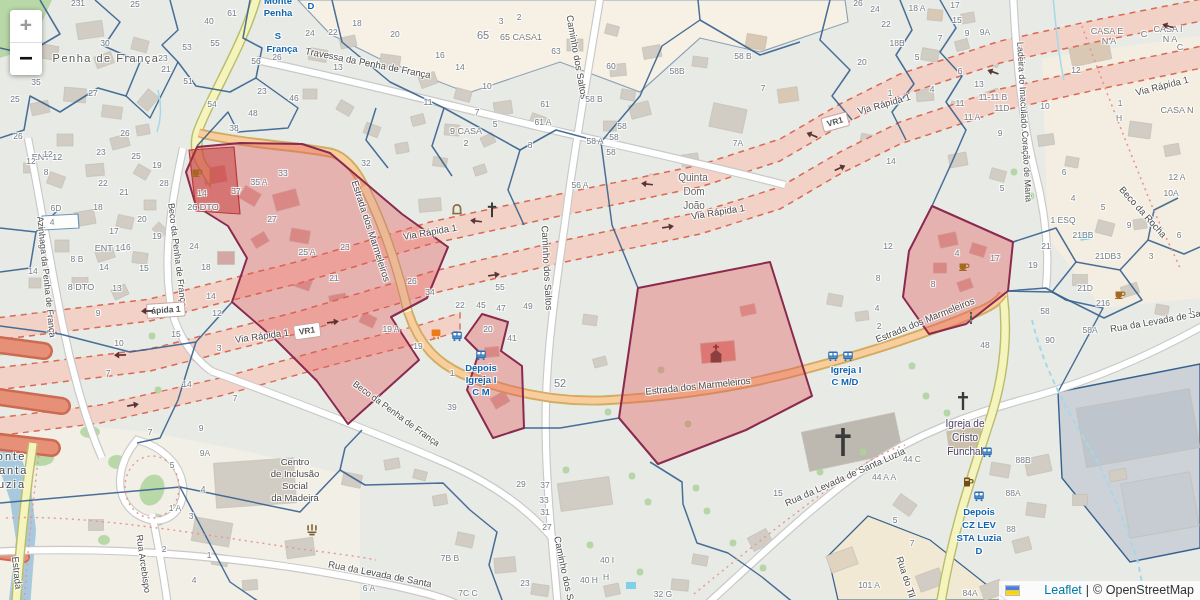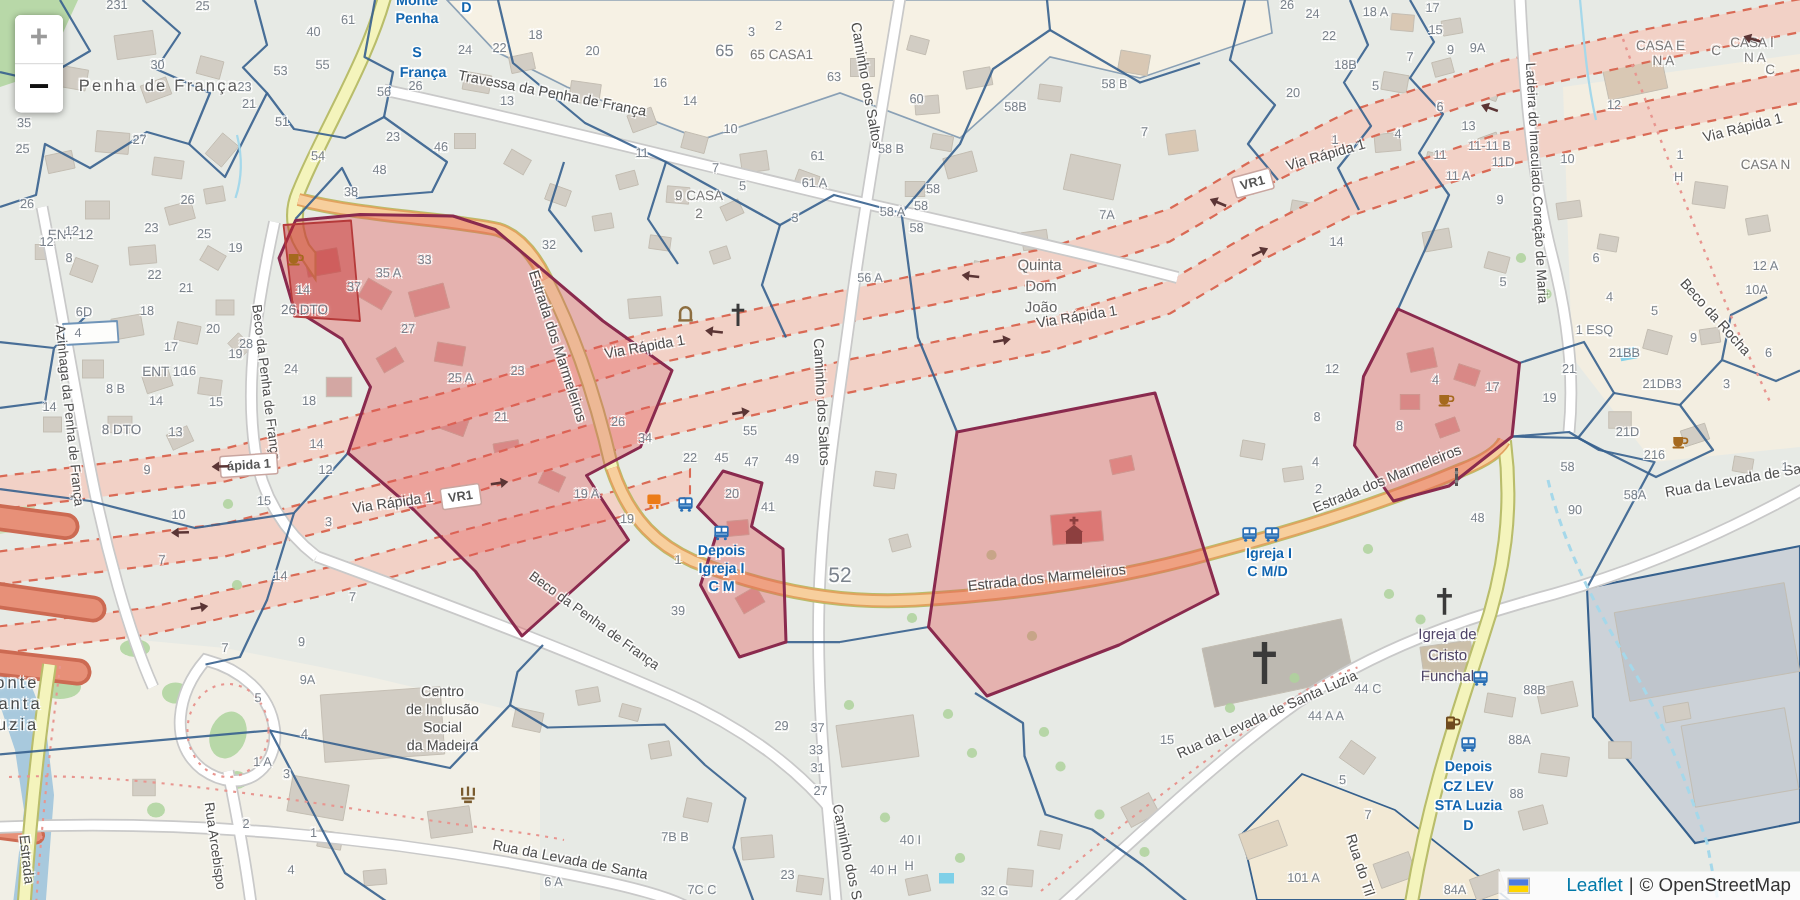--- a/index.html
+++ b/index.html
@@ -394,21 +394,21 @@
       <span class="lbl" style="left: 232px; top: 13px; color: rgb(122, 130, 140); font-size: 8.5px; transform: translate(-50%, -50%) rotate(0deg);">61</span>
       <span class="lbl" style="left: 209px; top: 21px; color: rgb(122, 130, 140); font-size: 8.5px; transform: translate(-50%, -50%) rotate(0deg);">40</span>
       <span class="lbl" style="left: 105px; top: 43px; color: rgb(122, 130, 140); font-size: 8.5px; transform: translate(-50%, -50%) rotate(0deg);">30</span>
       <span class="lbl" style="left: 187px; top: 47px; color: rgb(122, 130, 140); font-size: 8.5px; transform: translate(-50%, -50%) rotate(0deg);">53</span>
       <span class="lbl" style="left: 215px; top: 43px; color: rgb(122, 130, 140); font-size: 8.5px; transform: translate(-50%, -50%) rotate(0deg);">55</span>
       <span class="lbl" style="left: 256px; top: 61px; color: rgb(122, 130, 140); font-size: 8.5px; transform: translate(-50%, -50%) rotate(0deg);">56</span>
       <span class="lbl" style="left: 277px; top: 57px; color: rgb(122, 130, 140); font-size: 8.5px; transform: translate(-50%, -50%) rotate(0deg);">26</span>
       <span class="lbl" style="left: 163px; top: 58px; color: rgb(122, 130, 140); font-size: 8.5px; transform: translate(-50%, -50%) rotate(0deg);">23</span>
       <span class="lbl" style="left: 166px; top: 69px; color: rgb(122, 130, 140); font-size: 8.5px; transform: translate(-50%, -50%) rotate(0deg);">21</span>
       <span class="lbl" style="left: 188px; top: 81px; color: rgb(122, 130, 140); font-size: 8.5px; transform: translate(-50%, -50%) rotate(0deg);">51</span>
-      <span class="lbl" style="left: 16px; top: 82px; color: rgb(122, 130, 140); font-size: 8.5px; transform: translate(-50%, -50%) rotate(0deg);">35</span>
+      <span class="lbl" style="left: 36px; top: 82px; color: rgb(122, 130, 140); font-size: 8.5px; transform: translate(-50%, -50%) rotate(0deg);">35</span>
       <span class="lbl" style="left: 15px; top: 99px; color: rgb(122, 130, 140); font-size: 8.5px; transform: translate(-50%, -50%) rotate(0deg);">25</span>
       <span class="lbl" style="left: 93px; top: 93px; color: rgb(122, 130, 140); font-size: 8.5px; transform: translate(-50%, -50%) rotate(0deg);">27</span>
       <span class="lbl" style="left: 212px; top: 104px; color: rgb(122, 130, 140); font-size: 8.5px; transform: translate(-50%, -50%) rotate(0deg);">54</span>
       <span class="lbl" style="left: 262px; top: 91px; color: rgb(122, 130, 140); font-size: 8.5px; transform: translate(-50%, -50%) rotate(0deg);">23</span>
       <span class="lbl" style="left: 294px; top: 98px; color: rgb(122, 130, 140); font-size: 8.5px; transform: translate(-50%, -50%) rotate(0deg);">46</span>
       <span class="lbl" style="left: 253px; top: 113px; color: rgb(122, 130, 140); font-size: 8.5px; transform: translate(-50%, -50%) rotate(0deg);">48</span>
       <span class="lbl" style="left: 234px; top: 128px; color: rgb(122, 130, 140); font-size: 8.5px; transform: translate(-50%, -50%) rotate(0deg);">38</span>
       <span class="lbl" style="left: 18px; top: 136px; color: rgb(122, 130, 140); font-size: 8.5px; transform: translate(-50%, -50%) rotate(0deg);">26</span>
       <span class="lbl" style="left: 125px; top: 133px; color: rgb(122, 130, 140); font-size: 8.5px; transform: translate(-50%, -50%) rotate(0deg);">26</span>
       <span class="lbl" style="left: 310px; top: 33px; color: rgb(122, 130, 140); font-size: 8.5px; transform: translate(-50%, -50%) rotate(0deg);">24</span>
@@ -462,21 +462,21 @@
       <span class="lbl" style="left: 1076px; top: 70px; color: rgb(122, 130, 140); font-size: 8.5px; transform: translate(-50%, -50%) rotate(0deg);">12</span>
       <span class="lbl" style="left: 1045px; top: 106px; color: rgb(122, 130, 140); font-size: 8.5px; transform: translate(-50%, -50%) rotate(0deg);">10</span>
       <span class="lbl" style="left: 1120px; top: 103px; color: rgb(122, 130, 140); font-size: 8.5px; transform: translate(-50%, -50%) rotate(0deg);">1</span>
       <span class="lbl" style="left: 1119px; top: 118px; color: rgb(122, 130, 140); font-size: 8.5px; transform: translate(-50%, -50%) rotate(0deg);">H</span>
       <span class="lbl" style="left: 31px; top: 161px; color: rgb(122, 130, 140); font-size: 8.5px; transform: translate(-50%, -50%) rotate(0deg);">12</span>
       <span class="lbl" style="left: 48px; top: 154px; color: rgb(122, 130, 140); font-size: 8.5px; transform: translate(-50%, -50%) rotate(0deg);">12</span>
       <span class="lbl" style="left: 46px; top: 172px; color: rgb(122, 130, 140); font-size: 8.5px; transform: translate(-50%, -50%) rotate(0deg);">8</span>
       <span class="lbl" style="left: 101px; top: 152px; color: rgb(122, 130, 140); font-size: 8.5px; transform: translate(-50%, -50%) rotate(0deg);">23</span>
       <span class="lbl" style="left: 136px; top: 156px; color: rgb(122, 130, 140); font-size: 8.5px; transform: translate(-50%, -50%) rotate(0deg);">25</span>
       <span class="lbl" style="left: 157px; top: 165px; color: rgb(122, 130, 140); font-size: 8.5px; transform: translate(-50%, -50%) rotate(0deg);">19</span>
-      <span class="lbl" style="left: 164px; top: 183px; color: rgb(122, 130, 140); font-size: 8.5px; transform: translate(-50%, -50%) rotate(0deg); margin-top: 46px;">28</span>
+      <span class="lbl" style="left: 164px; top: 183px; color: rgb(122, 130, 140); font-size: 8.5px; transform: translate(-50%, -50%) rotate(0deg);">28</span>
       <span class="lbl" style="left: 103px; top: 183px; color: rgb(122, 130, 140); font-size: 8.5px; transform: translate(-50%, -50%) rotate(0deg);">22</span>
       <span class="lbl" style="left: 124px; top: 192px; color: rgb(122, 130, 140); font-size: 8.5px; transform: translate(-50%, -50%) rotate(0deg);">21</span>
       <span class="lbl" style="left: 98px; top: 207px; color: rgb(122, 130, 140); font-size: 8.5px; transform: translate(-50%, -50%) rotate(0deg);">18</span>
       <span class="lbl" style="left: 142px; top: 219px; color: rgb(122, 130, 140); font-size: 8.5px; transform: translate(-50%, -50%) rotate(0deg);">20</span>
       <span class="lbl" style="left: 114px; top: 231px; color: rgb(122, 130, 140); font-size: 8.5px; transform: translate(-50%, -50%) rotate(0deg);">17</span>
       <span class="lbl" style="left: 157px; top: 236px; color: rgb(122, 130, 140); font-size: 8.5px; transform: translate(-50%, -50%) rotate(0deg);">19</span>
       <span class="lbl" style="left: 126px; top: 247px; color: rgb(122, 130, 140); font-size: 8.5px; transform: translate(-50%, -50%) rotate(0deg);">16</span>
       <span class="lbl" style="left: 144px; top: 268px; color: rgb(122, 130, 140); font-size: 8.5px; transform: translate(-50%, -50%) rotate(0deg);">15</span>
       <span class="lbl" style="left: 104px; top: 267px; color: rgb(122, 130, 140); font-size: 8.5px; transform: translate(-50%, -50%) rotate(0deg);">14</span>
       <span class="lbl" style="left: 77px; top: 259px; color: rgb(122, 130, 140); font-size: 8.5px; transform: translate(-50%, -50%) rotate(0deg);">8 B</span>
@@ -534,21 +534,21 @@
       <span class="lbl" style="left: 391px; top: 329px; color: rgb(122, 130, 140); font-size: 8.5px; transform: translate(-50%, -50%) rotate(0deg);">19 A</span>
       <span class="lbl" style="left: 418px; top: 346px; color: rgb(122, 130, 140); font-size: 8.5px; transform: translate(-50%, -50%) rotate(0deg);">19</span>
       <span class="lbl" style="left: 460px; top: 305px; color: rgb(122, 130, 140); font-size: 8.5px; transform: translate(-50%, -50%) rotate(0deg);">22</span>
       <span class="lbl" style="left: 481px; top: 305px; color: rgb(122, 130, 140); font-size: 8.5px; transform: translate(-50%, -50%) rotate(0deg);">45</span>
       <span class="lbl" style="left: 501px; top: 308px; color: rgb(122, 130, 140); font-size: 8.5px; transform: translate(-50%, -50%) rotate(0deg);">47</span>
       <span class="lbl" style="left: 528px; top: 306px; color: rgb(122, 130, 140); font-size: 8.5px; transform: translate(-50%, -50%) rotate(0deg);">49</span>
       <span class="lbl" style="left: 488px; top: 329px; color: rgb(122, 130, 140); font-size: 8.5px; transform: translate(-50%, -50%) rotate(0deg);">20</span>
       <span class="lbl" style="left: 512px; top: 338px; color: rgb(122, 130, 140); font-size: 8.5px; transform: translate(-50%, -50%) rotate(0deg);">41</span>
       <span class="lbl" style="left: 452px; top: 373px; color: rgb(122, 130, 140); font-size: 8.5px; transform: translate(-50%, -50%) rotate(0deg);">1</span>
       <span class="lbl" style="left: 452px; top: 407px; color: rgb(122, 130, 140); font-size: 8.5px; transform: translate(-50%, -50%) rotate(0deg);">39</span>
-      <span class="lbl" style="left: 560px; top: 383px; color: rgb(122, 130, 140); font-size: 14px; transform: translate(-50%, -50%) rotate(0deg);">52</span>
+      <span class="lbl" style="left: 560px; top: 383px; color: rgb(122, 130, 140); font-size: 11px; transform: translate(-50%, -50%) rotate(0deg);">52</span>
       <span class="lbl" style="left: 877px; top: 308px; color: rgb(122, 130, 140); font-size: 8.5px; transform: translate(-50%, -50%) rotate(0deg);">4</span>
       <span class="lbl" style="left: 879px; top: 326px; color: rgb(122, 130, 140); font-size: 8.5px; transform: translate(-50%, -50%) rotate(0deg);">2</span>
       <span class="lbl" style="left: 1045px; top: 311px; color: rgb(122, 130, 140); font-size: 8.5px; transform: translate(-50%, -50%) rotate(0deg);">58</span>
       <span class="lbl" style="left: 1090px; top: 330px; color: rgb(122, 130, 140); font-size: 8.5px; transform: translate(-50%, -50%) rotate(0deg);">58A</span>
       <span class="lbl" style="left: 1050px; top: 340px; color: rgb(122, 130, 140); font-size: 8.5px; transform: translate(-50%, -50%) rotate(0deg);">90</span>
       <span class="lbl" style="left: 985px; top: 345px; color: rgb(122, 130, 140); font-size: 8.5px; transform: translate(-50%, -50%) rotate(0deg);">48</span>
       <span class="lbl" style="left: 1103px; top: 303px; color: rgb(122, 130, 140); font-size: 8.5px; transform: translate(-50%, -50%) rotate(0deg);">216</span>
       <span class="lbl" style="left: 1190px; top: 311px; color: rgb(122, 130, 140); font-size: 8.5px; transform: translate(-50%, -50%) rotate(0deg);">1</span>
       <span class="lbl" style="left: 172px; top: 465px; color: rgb(122, 130, 140); font-size: 8.5px; transform: translate(-50%, -50%) rotate(0deg);">5</span>
       <span class="lbl" style="left: 203px; top: 489px; color: rgb(122, 130, 140); font-size: 8.5px; transform: translate(-50%, -50%) rotate(0deg);">4</span>

